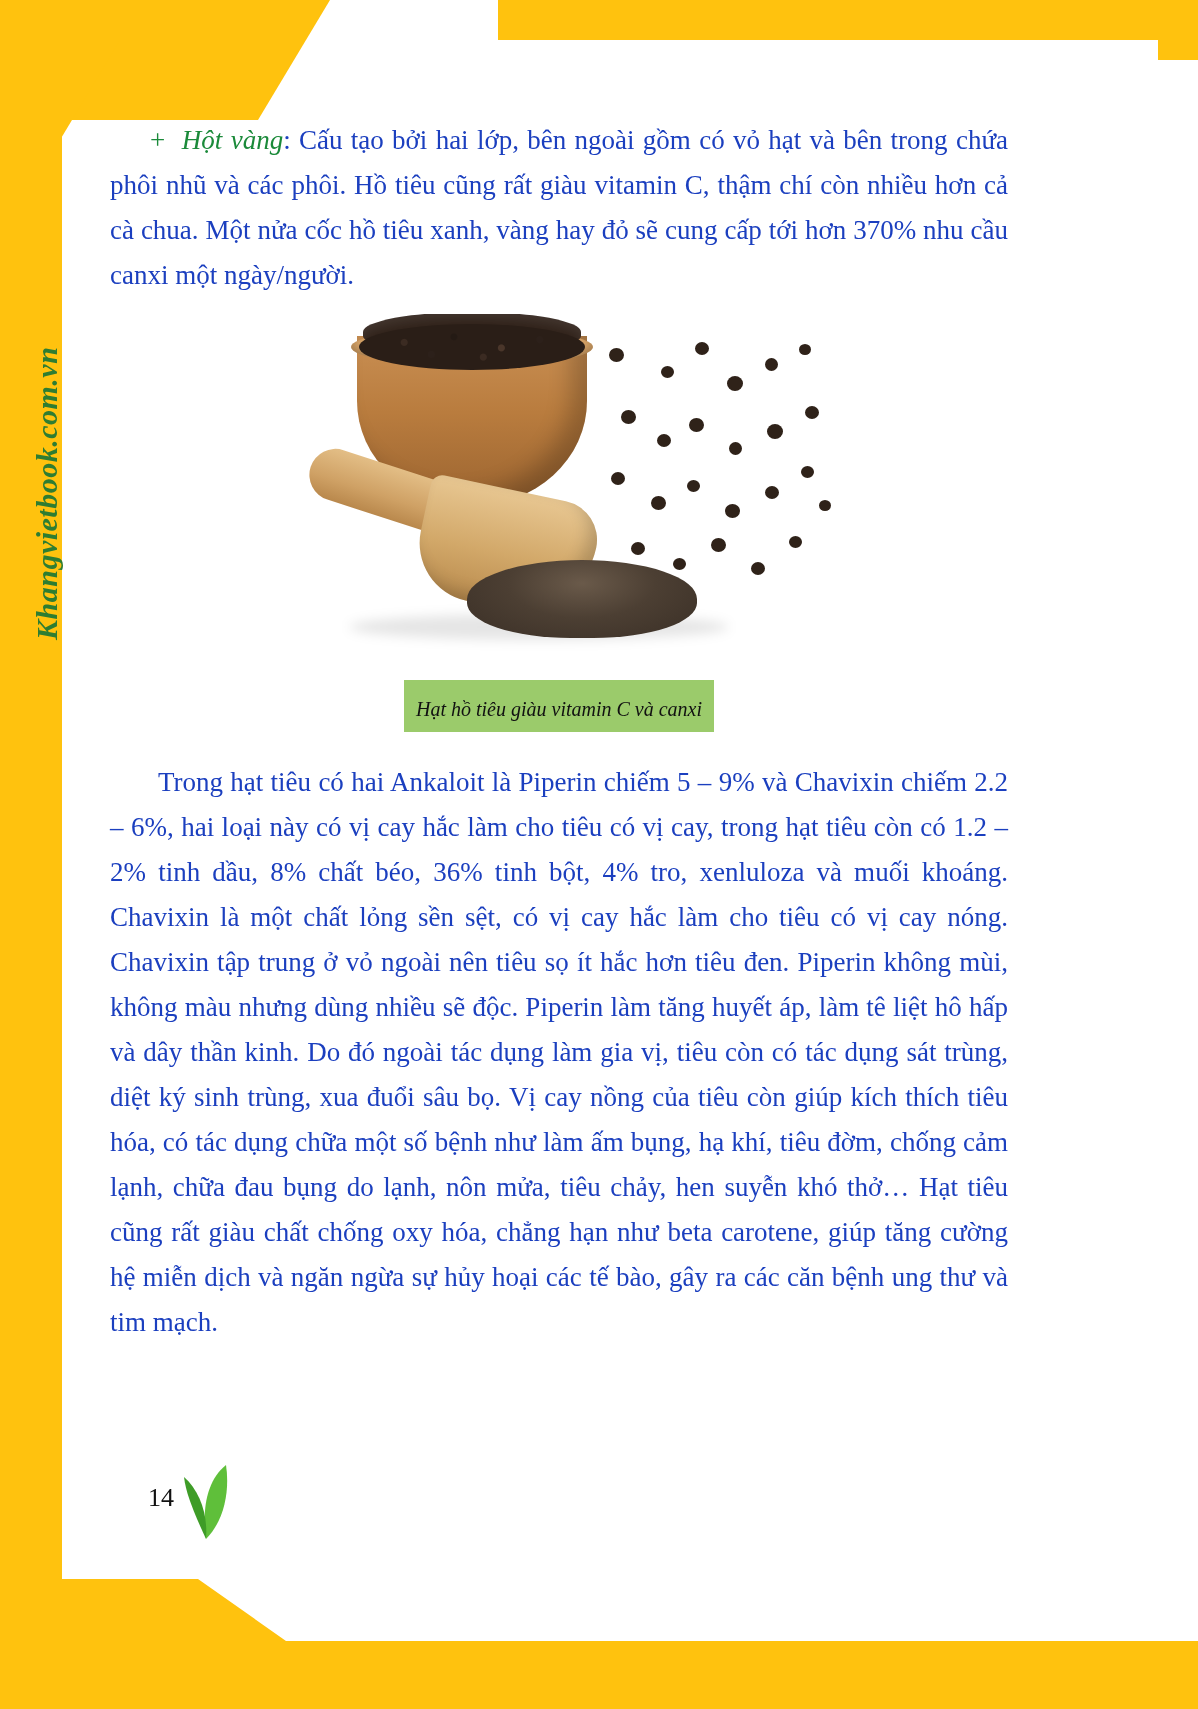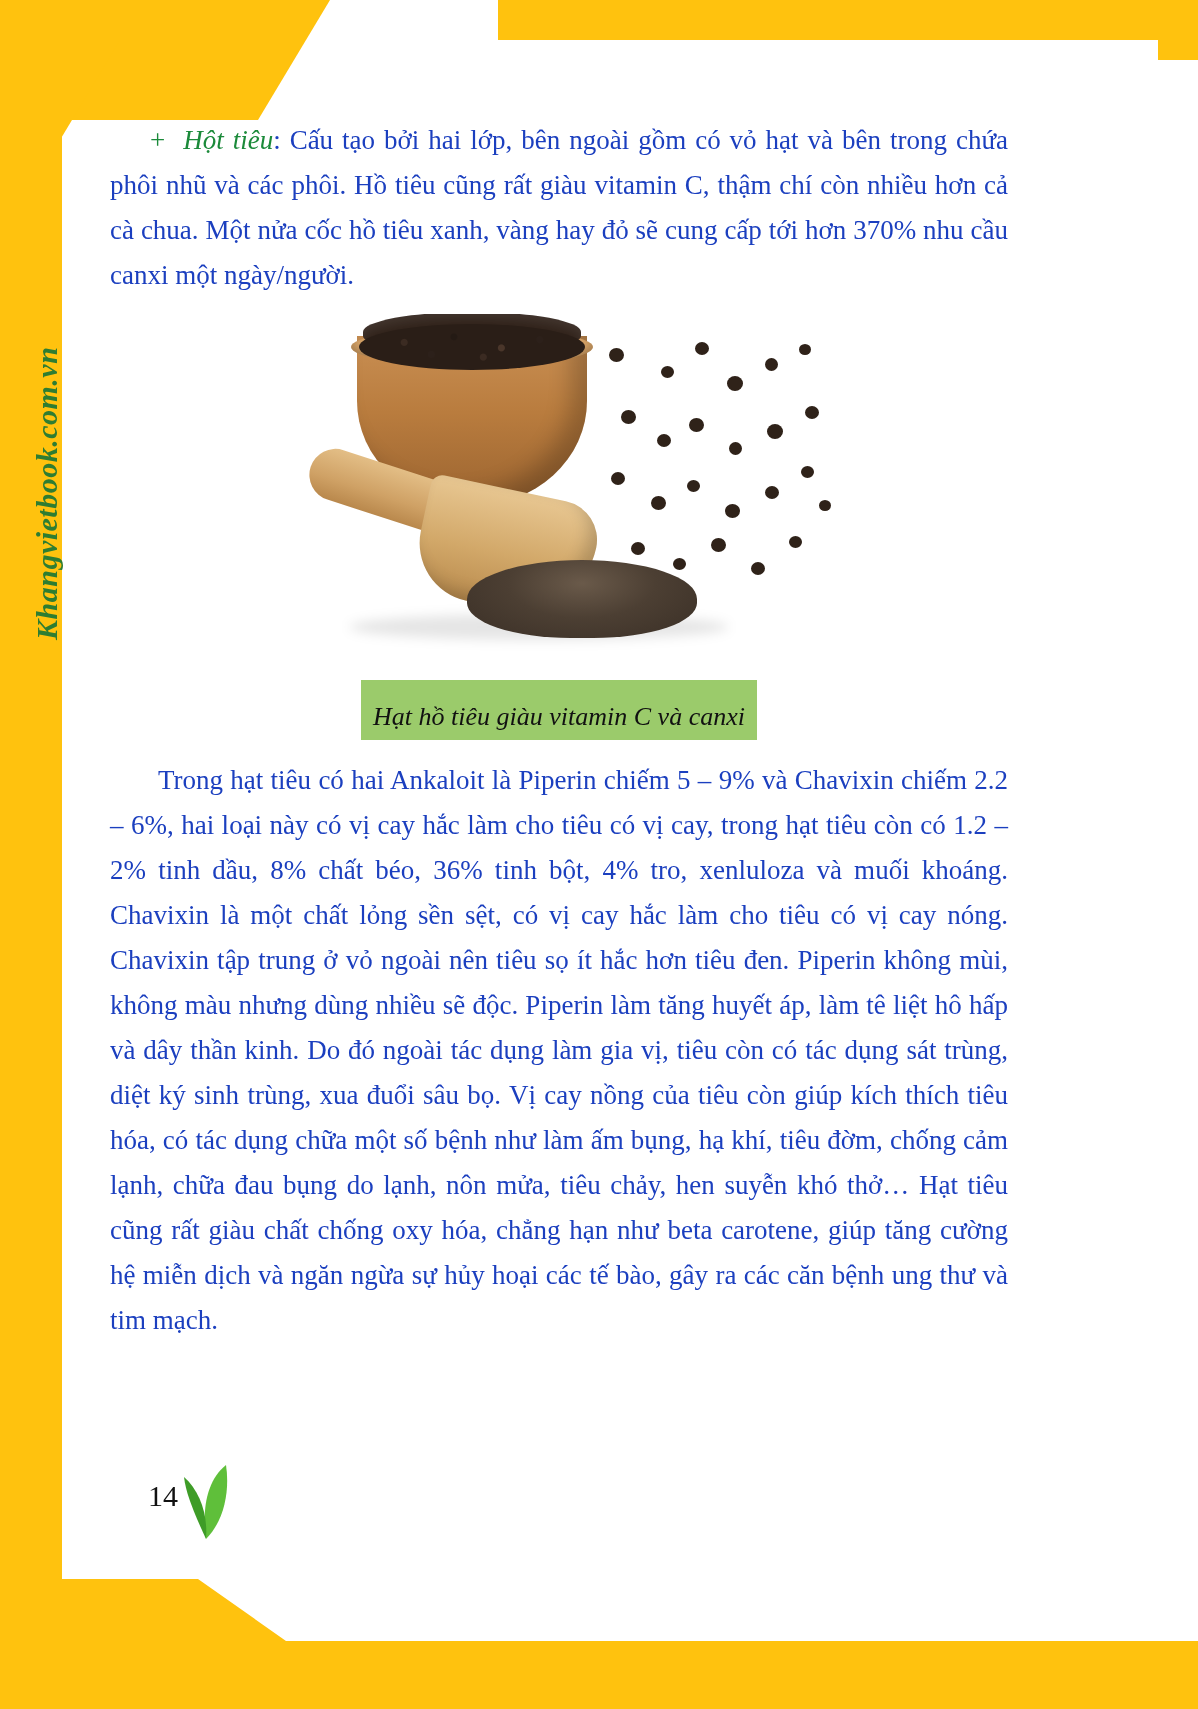--- a/index.html
+++ b/index.html
@@ -196,36 +196,36 @@
     background: rgba(0,0,0,0.10);
     filter: blur(6px);
   }
 
   .caption {
     display: inline-block;
     margin-top: 6px;
     background: #9BCB6B;
     color: #111111;
     font-style: italic;
-    font-size: 26px;
+    font-size: 20px;
     line-height: 38px;
-    padding: 18px 12px 4px 12px;
+    padding: 10px 12px 4px 12px;
     white-space: nowrap;
   }
 
   .body-block {
-    margin-top: 18px;
+    margin-top: 28px;
   }
 
   
   .page-number {
     position: absolute;
     left: 148px;
     bottom: 196px;
-    font-size: 30px;
+    font-size: 26px;
     color: #111111;
   }
   .leaf {
     position: absolute;
     left: 176px;
     bottom: 168px;
     width: 58px;
     height: 80px;
   }
 </style>
@@ -238,21 +238,21 @@
   <div class="deco-top-right"></div>
   <div class="deco-right-strip"></div>
   <div class="deco-left-wedge"></div>
   <div class="deco-left"></div>
   <div class="deco-bottom"></div>
 
   <div class="watermark">Khangvietbook.com.vn</div>
 
   <div class="content">
 
-    <p class="para bullet-para"><span class="plus-marker">+</span>&nbsp;&nbsp;<span class="italic-green">Hột tiêu</span><span>: Cấu tạo bởi hai lớp, bên ngoài gồm có vỏ hạt và bên trong chứa phôi nhũ và các phôi.  Hồ tiêu cũng rất giàu vitamin C, thậm chí còn nhiều hơn cả cà chua. Một nửa cốc hồ tiêu xanh, vàng hay đỏ sẽ cung cấp tới hơn 370% nhu cầu canxi một ngày/người.</span></p>
+    <p class="para bullet-para"><span class="plus-marker">+</span>&nbsp;&nbsp;<span class="italic-green">Hột vàng</span><span>: Cấu tạo bởi hai lớp, bên ngoài gồm có vỏ hạt và bên trong chứa phôi nhũ và các phôi.  Hồ tiêu cũng rất giàu vitamin C, thậm chí còn nhiều hơn cả cà chua. Một nửa cốc hồ tiêu xanh, vàng hay đỏ sẽ cung cấp tới hơn 370% nhu cầu canxi một ngày/người.</span></p>
 
     <div class="figure">
       <div class="photo">
         <div class="shadow-soft"></div>
 
         <div class="bowl"></div>
         <div class="bowl-rim"></div>
         <div class="bowl-seed-heap"></div>
         <div class="bowl-seeds"></div>
 

